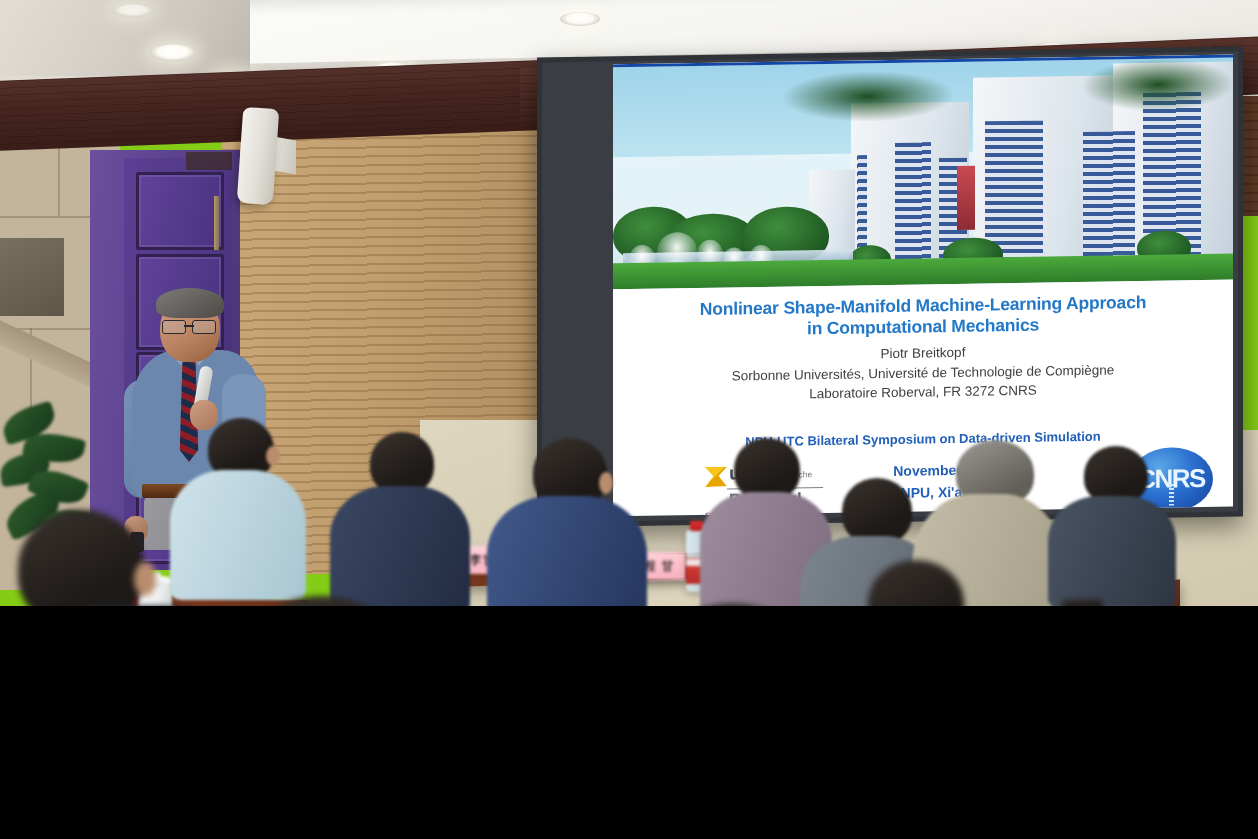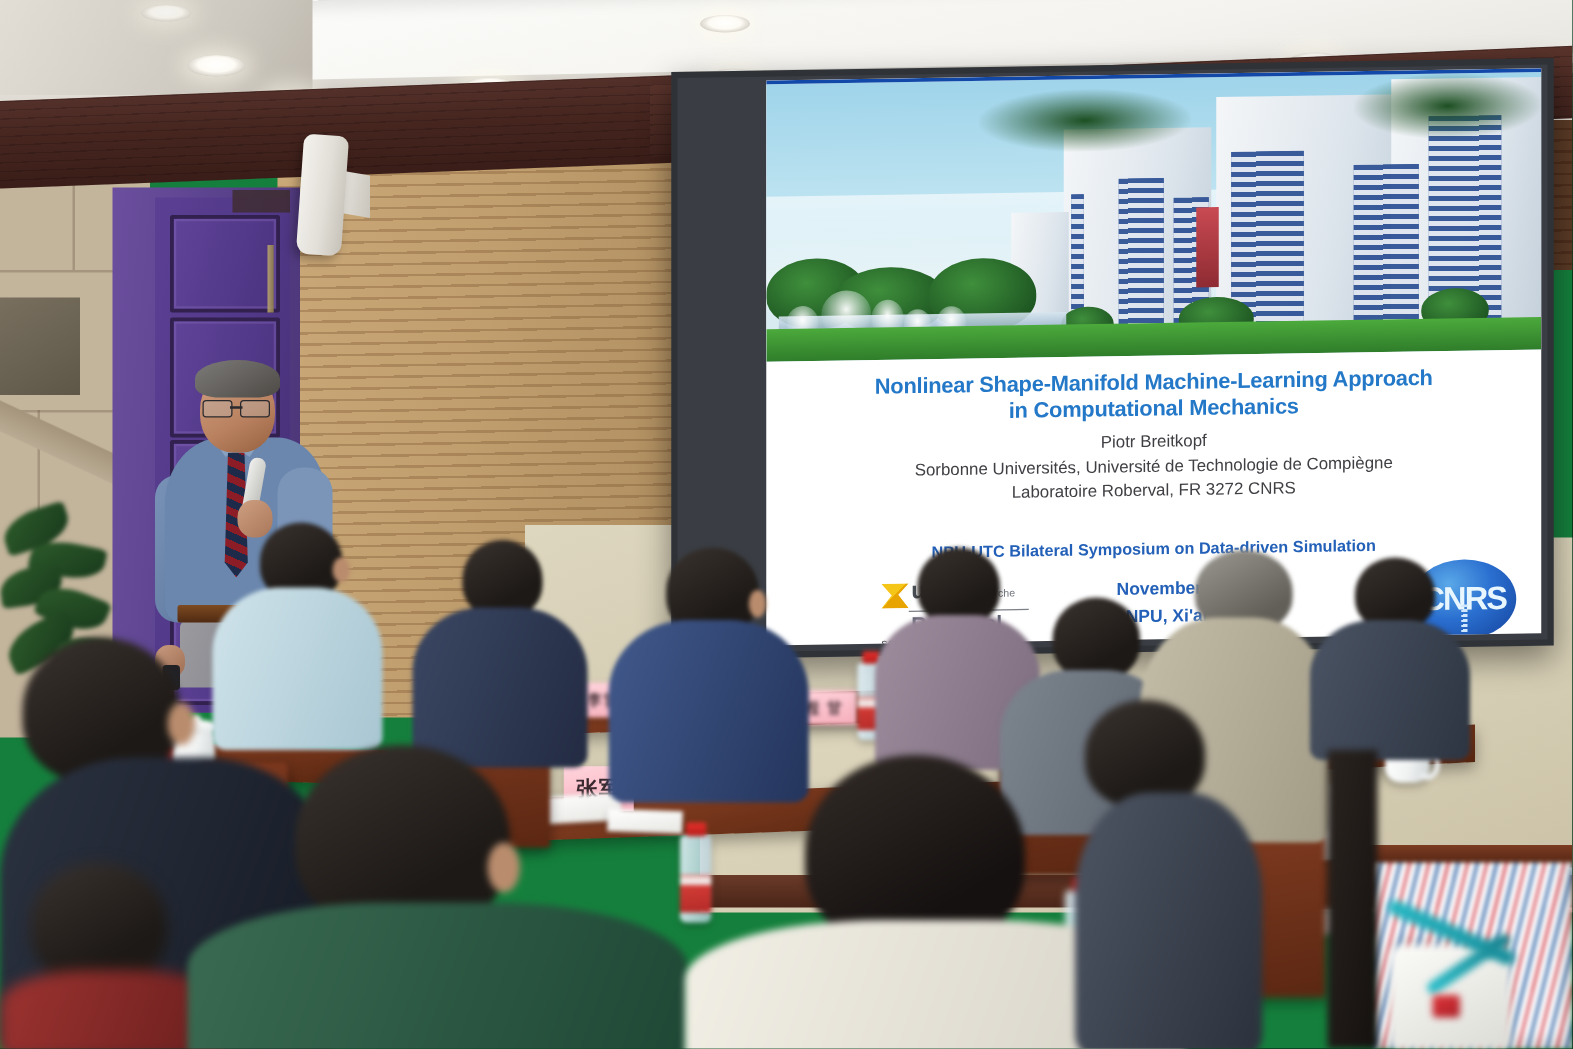--- a/index.html
+++ b/index.html
@@ -1,18 +1,18 @@
 <!DOCTYPE html>
 <html><head>
 <meta charset="utf-8">
 <title>Conference Presentation Photo</title>
 <style>
   html,body{margin:0;padding:0;background:#000;}
   body{font-family:"Liberation Sans",sans-serif;}
-  #scene{position:relative;width:1258px;height:839px;overflow:hidden;background:#15803d;}
+  #scene{position:relative;width:1258px;height:606px;overflow:hidden;background:#84cc16;}
 
   
   .ceiling{position:absolute;left:0;top:0;width:1258px;height:96px;
     background:linear-gradient(180deg,#f2f0ec 0%,#e9e6e0 40%,#dcd8d0 100%);}
   .ceiling-inner{position:absolute;left:220px;top:-14px;width:1100px;height:78px;
     background:linear-gradient(170deg,#fcfcfa 0%,#f4f3ef 60%,#e6e4de 100%);
     transform:skewY(-1.6deg);box-shadow:0 6px 14px rgba(0,0,0,.10) inset;}
   .ceiling-lip{position:absolute;left:130px;top:54px;width:1150px;height:16px;
     background:linear-gradient(180deg,#d7d3cb,#bfbab2);transform:skewY(-1.2deg);opacity:.85;}
   .ceiling-edge-left{position:absolute;left:0;top:0;width:250px;height:76px;

